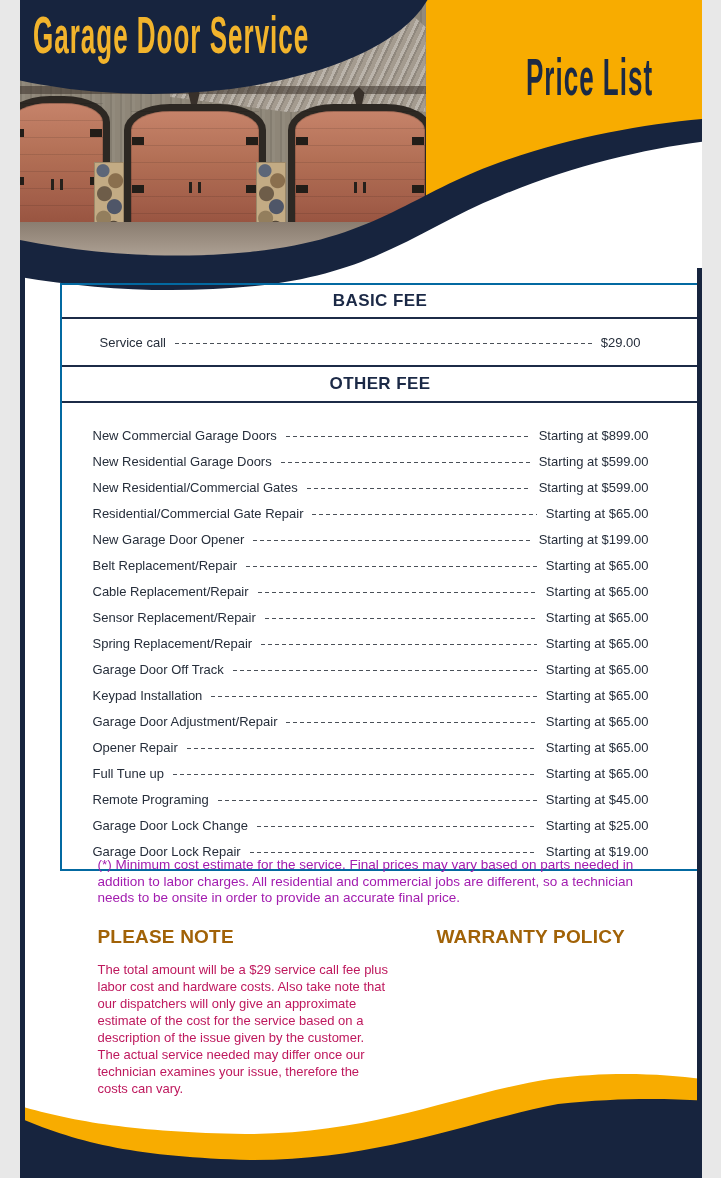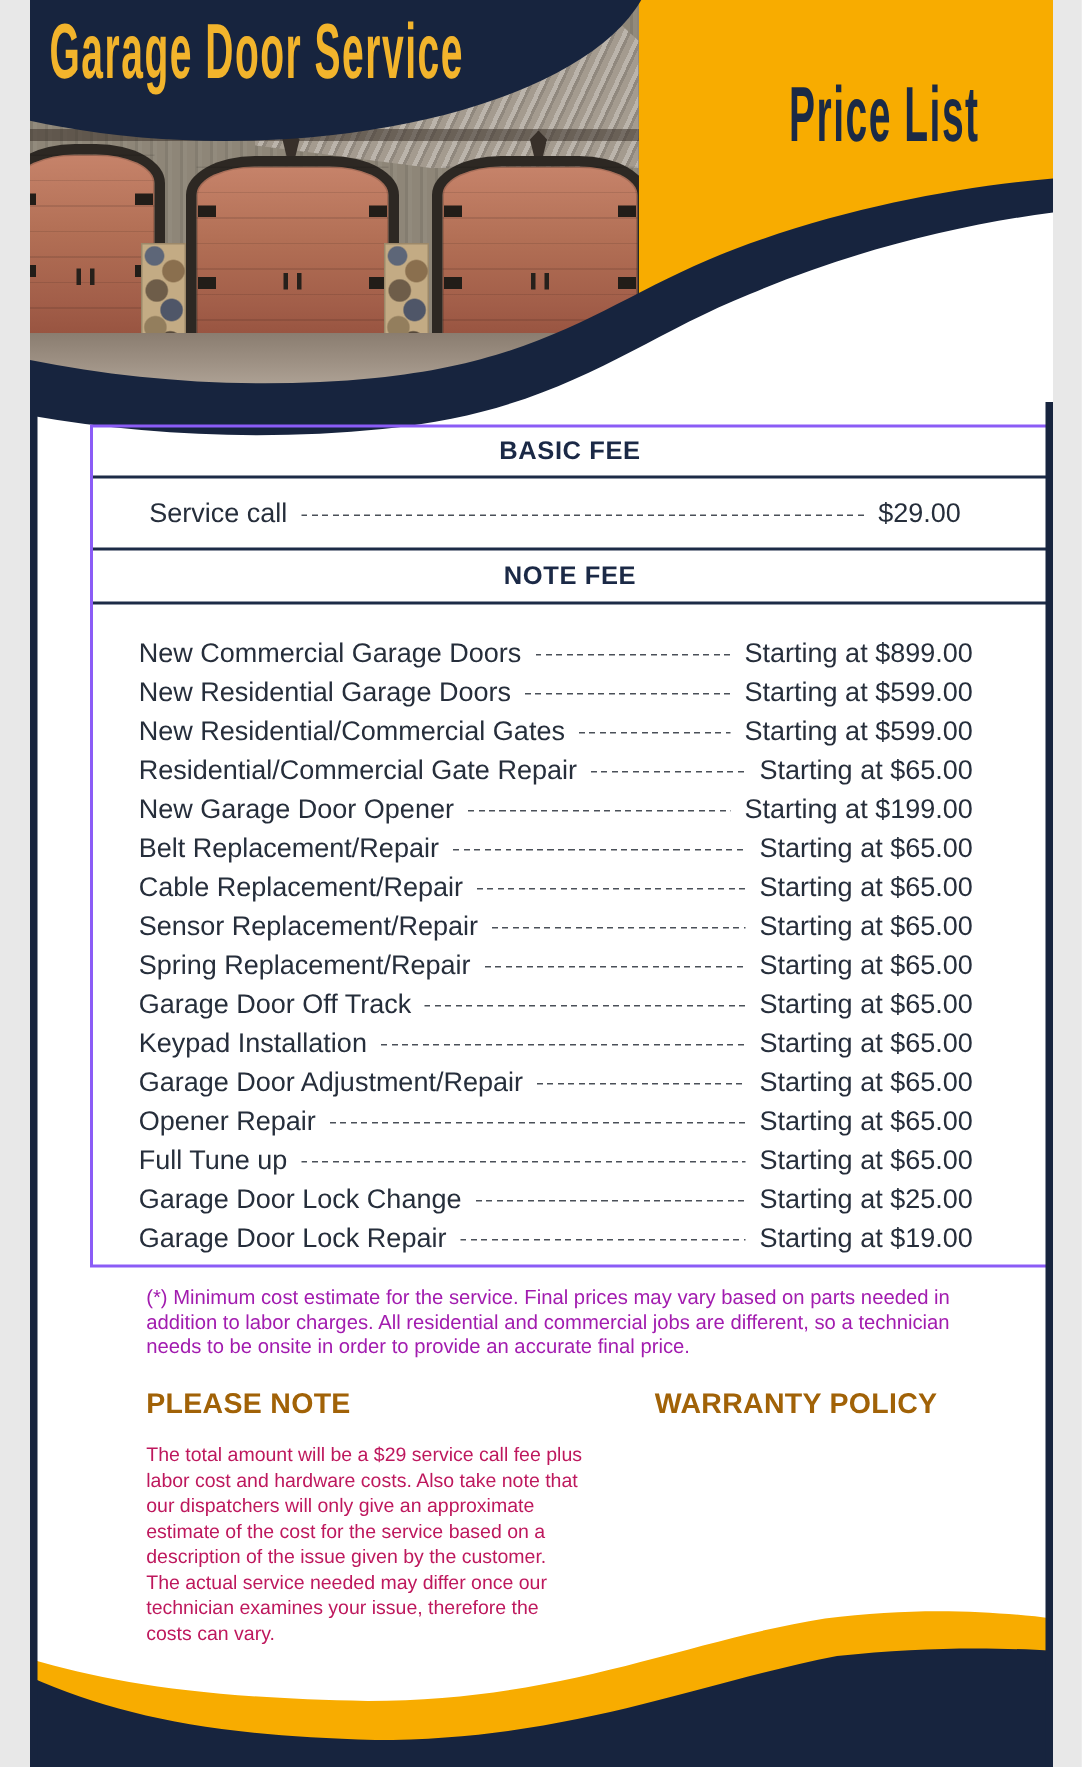--- a/index.html
+++ b/index.html
@@ -51,26 +51,26 @@
   .pillar.p1{left:74px;} .pillar.p2{left:236px;}
 
   .blob-svg,.wave-svg{position:absolute;left:0;top:0;width:721px;height:300px;}
   .brand-title{position:absolute;left:13px;top:6px;margin:0;color:#f2b42c;font-size:52px;line-height:1.15;
         font-weight:bold;letter-spacing:2px;white-space:nowrap;transform:scaleX(.5);transform-origin:left top;}
   .price-title{position:absolute;left:444px;top:48px;margin:0;width:248px;text-align:center;color:#1b2a45;
         font-size:52px;line-height:1.15;font-weight:bold;letter-spacing:2px;white-space:nowrap;
         transform:scaleX(.5);transform-origin:center top;}
 
   
-  .fee-box{position:absolute;left:40px;top:283px;width:641px;z-index:3;border:2px solid #8b5cf6;box-sizing:border-box;}
+  .fee-box{position:absolute;left:40px;top:283px;width:641px;z-index:3;border:2px solid #0369a1;box-sizing:border-box;}
   .fee-head{height:32px;display:flex;align-items:center;justify-content:center;
         font-size:17px;font-weight:bold;color:#1b2946;letter-spacing:.4px;}
   .fee-head.other{height:34px;border-top:2px solid #1c2b47;border-bottom:2px solid #1c2b47;}
   .fee-head.basic{border-bottom:2px solid #1c2b47;}
-  .row{display:flex;align-items:center;color:#262e3b;font-size:18px;}
+  .row{display:flex;align-items:center;color:#262e3b;font-size:13px;}
   .row .leader{flex:1;height:1px;margin:0 9px;transform:translateY(1px);
         background:repeating-linear-gradient(90deg,#4a5058 0 4px,transparent 4px 7px);}
   .basic-row{height:46px;padding:0 58px 0 38px;}
   .items{padding:19px 0 5px;}
   .items .row{height:26px;padding:0 50px 0 31px;}
 
   
   .footnote{position:absolute;left:78px;top:857px;width:575px;margin:0;font-size:13.5px;line-height:16.5px;
         color:#a21caf;z-index:3;}
   .note-col h3{margin:0 0 13px;font-size:19px;color:#a16207;letter-spacing:.2px;}
@@ -126,21 +126,21 @@
 
   <section class="fee-box">
     <div class="fee-head basic">BASIC FEE</div>
 
     <div class="row basic-row">
         <span>Service call</span>
         <span class="leader"></span>
         <span>$29.00</span>
       </div>
 
-    <div class="fee-head other">NOTE FEE</div>
+    <div class="fee-head other">OTHER FEE</div>
 
     <div class="items">
       <div class="row">
           <span>New Commercial Garage Doors</span>
           <span class="leader"></span>
           <span>Starting at $899.00</span>
         </div>
         <div class="row">
           <span>New Residential Garage Doors</span>
           <span class="leader"></span>
@@ -198,20 +198,25 @@
         </div>
         <div class="row">
           <span>Opener Repair</span>
           <span class="leader"></span>
           <span>Starting at $65.00</span>
         </div>
         <div class="row">
           <span>Full Tune up</span>
           <span class="leader"></span>
           <span>Starting at $65.00</span>
+        </div>
+        <div class="row">
+          <span>Remote Programing</span>
+          <span class="leader"></span>
+          <span>Starting at $45.00</span>
         </div>
         <div class="row">
           <span>Garage Door Lock Change</span>
           <span class="leader"></span>
           <span>Starting at $25.00</span>
         </div>
         <div class="row">
           <span>Garage Door Lock Repair</span>
           <span class="leader"></span>
           <span>Starting at $19.00</span>

